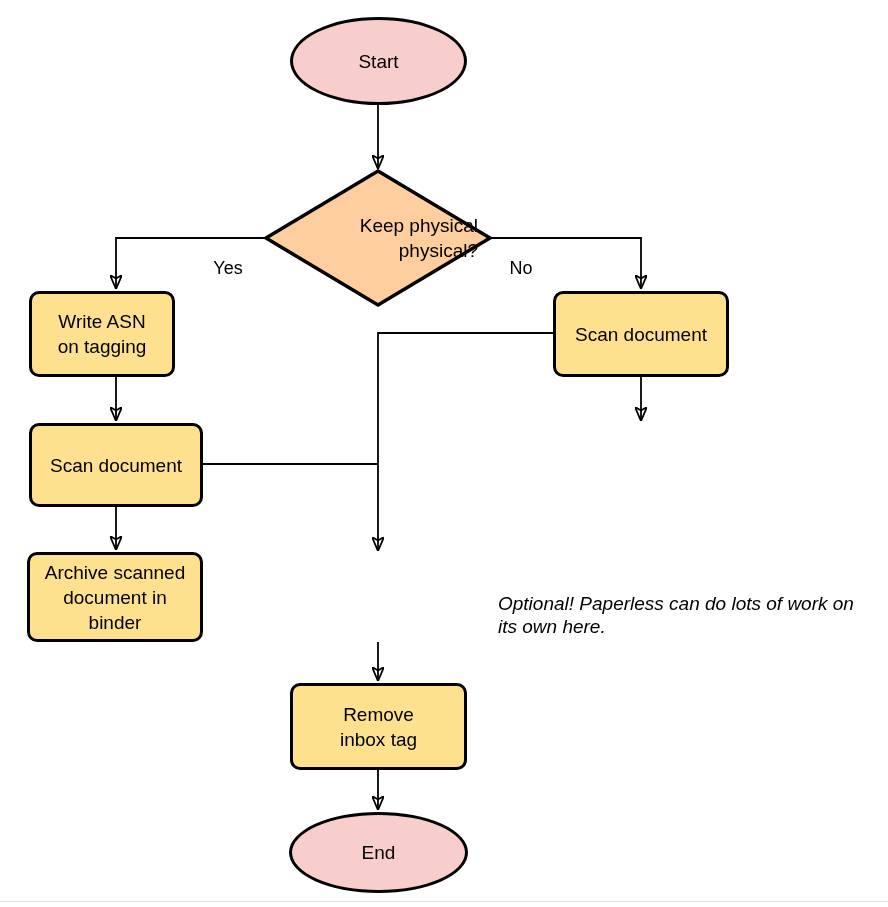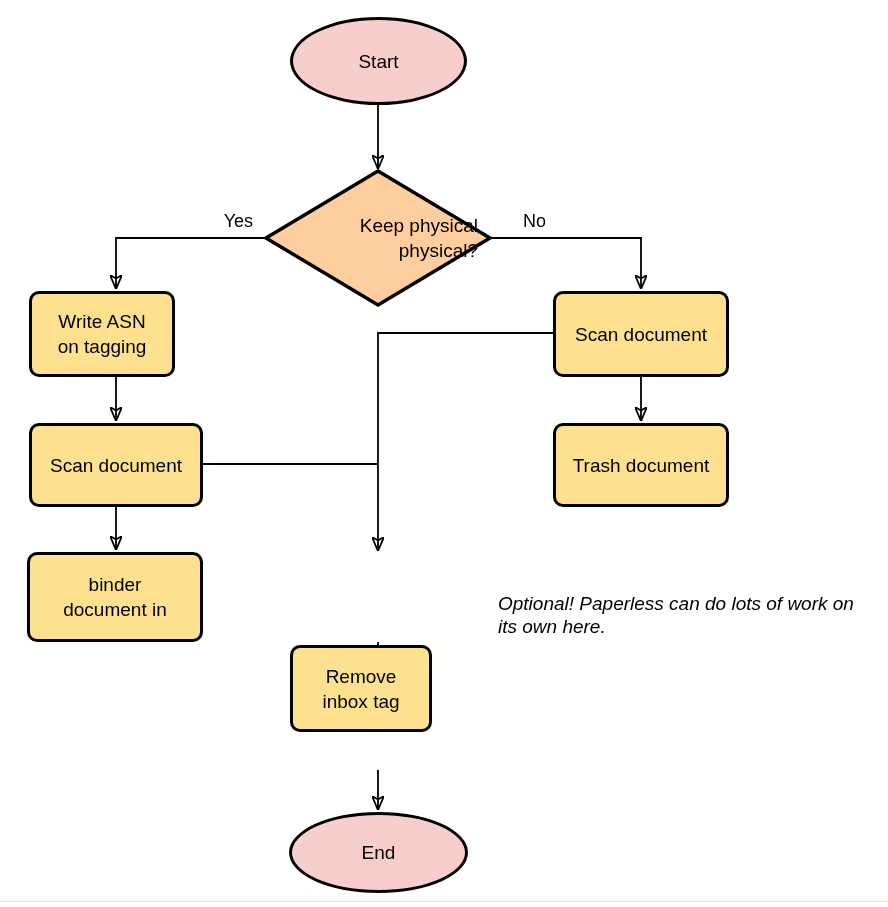--- a/index.html
+++ b/index.html
@@ -38,22 +38,22 @@
     border-radius:50%;
     text-align:right;
   }
   .free-label{
     position:absolute;
     text-align:right;
     font-size:19px;line-height:25px;
   }
   .edge-label{
     position:absolute;
-    text-align:right;
-    font-size:18px;line-height:22px;
+    text-align:center;
+    font-size:18px;line-height:22px;margin-top:47px;
   }
   .note{
     position:absolute;
     font-style:italic;
     font-size:19px;line-height:23px;
     text-align:left;
   }
   .tline{display:block;}
   .divider{
     position:absolute;left:0;top:901px;width:888px;height:1px;
@@ -109,44 +109,40 @@
   </div>
 
   <div class="node process" style="left:29px;top:423px;width:174px;height:84px">
     <div>
         <span class="tline">Scan document</span>
       </div>
   </div>
 
   <div class="node process" style="left:27px;top:552px;width:176px;height:90px">
     <div>
+        <span class="tline">Archive scanned</span>
+        <span class="tline">document in</span>
         <span class="tline">binder</span>
-        <span class="tline">document in</span>
       </div>
   </div>
 
   <div class="node process" style="left:553px;top:291px;width:176px;height:86px">
     <div>
         <span class="tline">Scan document</span>
       </div>
   </div>
 
-  <div class="node process" style="left:553px;top:423px;width:176px;height:84px">
-    <div>
-        <span class="tline">Trash document</span>
-      </div>
-  </div>
 
 
   <div class="note" style="left:498px;top:592px;width:402px">
       <span class="tline">Optional! Paperless can do lots of work on</span>
       <span class="tline">its own here.</span>
     </div>
 
-  <div class="node process" style="left:290px;top:645px;width:142px;height:87px">
+  <div class="node process" style="left:290px;top:683px;width:177px;height:87px">
     <div>
         <span class="tline">Remove</span>
         <span class="tline">inbox tag</span>
       </div>
   </div>
 
   <div class="node terminator" style="left:289px;top:812px;width:179px;height:81px">
     <div>
         <span class="tline">End</span>
       </div>

